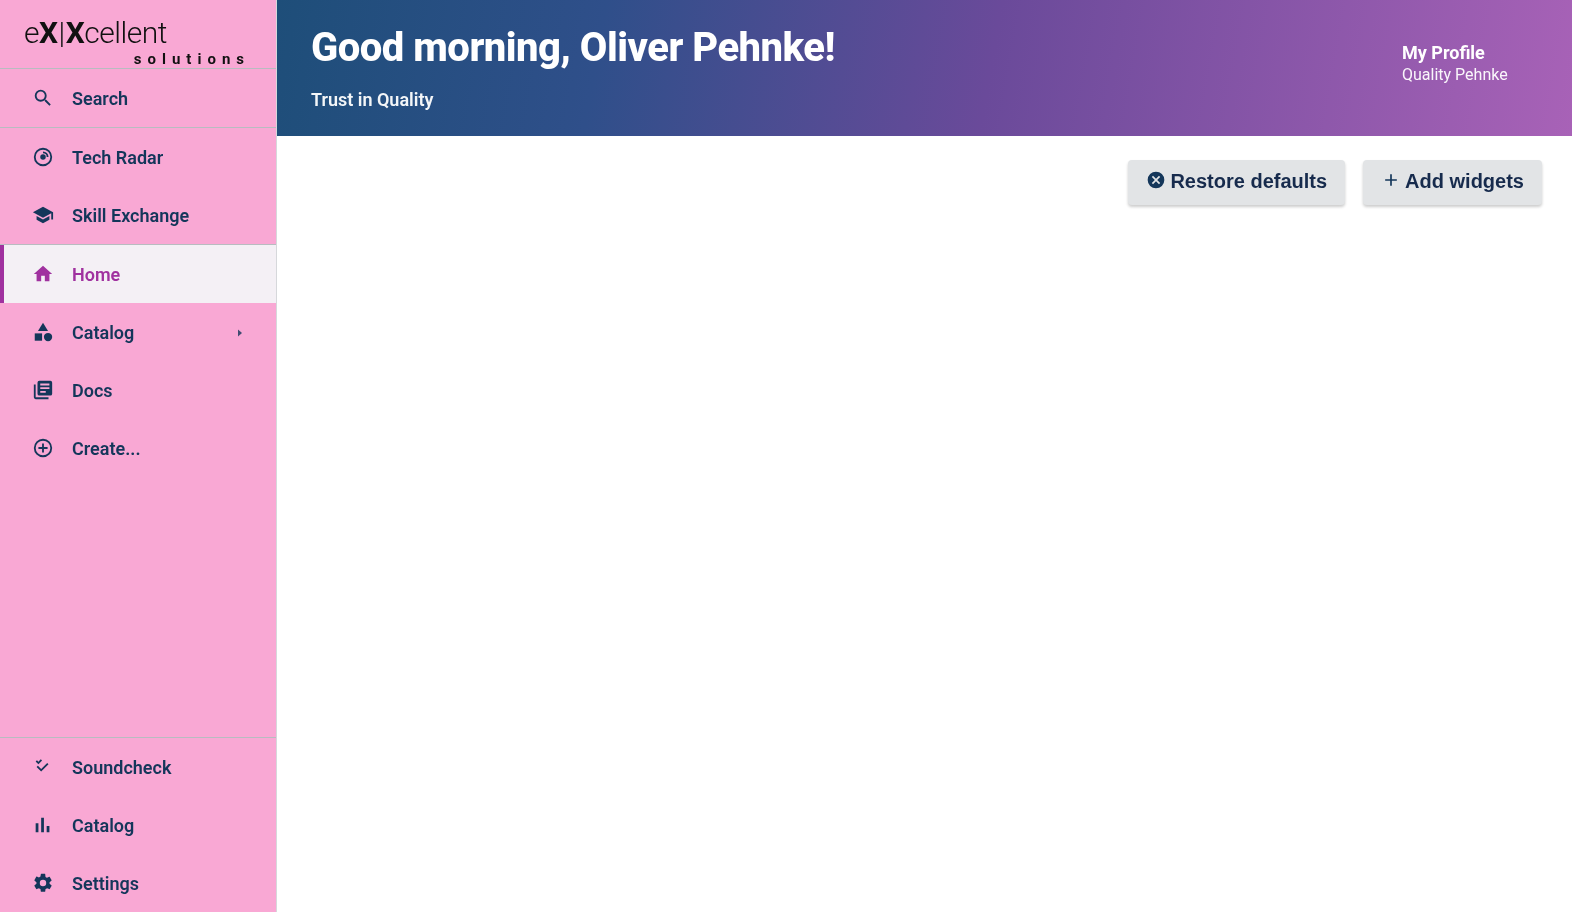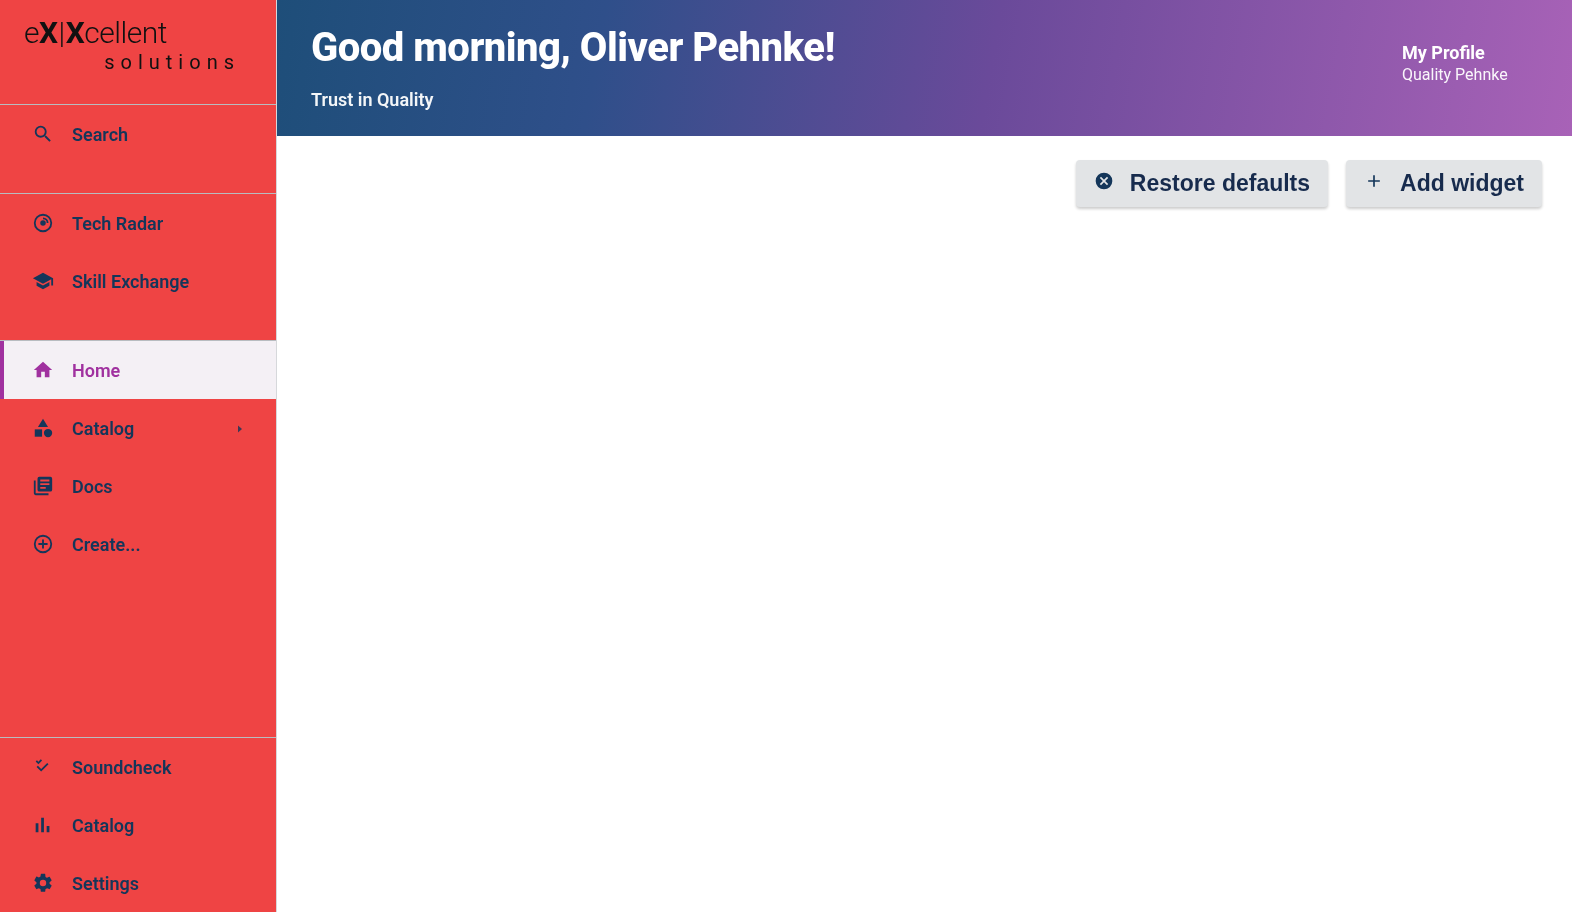--- a/index.html
+++ b/index.html
@@ -10,49 +10,48 @@
     background: #fff;
     color: #172b4d;
     overflow: hidden;
   }
 
   
   .sidebar {
     width: 277px;
     min-width: 277px;
     height: 100vh;
-    background: #ef4444;
+    background: #f9a8d4;
     display: flex;
     flex-direction: column;
     border-right: 1px solid #d6d8db;
-    gap: 30px;
   }
   .logo-area {
     padding: 18px 24px 0 24px;
     display: flex;
     flex-direction: column;
     align-items: flex-start;
   }
   .logo-main {
     font-size: 30px;
     font-weight: 700;
     letter-spacing: -0.5px;
     color: #111;
     line-height: 1;
   }
   .logo-main .thin { font-weight: 300; }
   .logo-main .pipe { font-weight: 300; margin: 0 1px; }
   .logo-sub {
-    font-size: 20px;
+    font-size: 15px;
     letter-spacing: 6px;
     color: #111;
     align-self: flex-end;
     margin-top: 2px;
-    margin-right: 12px;
-    font-weight: 400;
+    margin-right: 2px;
+    font-weight: 700;
   }
 
   .nav-group {
     border-top: 1px solid #b8bcc0;
   }
   .nav-group:first-of-type { border-top: none; margin-top: 22px; }
   .nav-spacer { flex: 1; }
 
   .nav-item {
     display: flex;
@@ -134,28 +133,28 @@
   }
 
   .toolbar {
     display: flex;
     justify-content: flex-end;
     gap: 18px;
     padding: 24px 30px 0 30px;
   }
   .btn {
     display: inline-flex;
-    align-items: flex-end;
-    gap: 16px;
+    align-items: flex-start;
+    gap: 4px;
     background: #e2e4e6;
     color: #172b4d;
     border: none;
     border-radius: 4px;
     padding: 10px 18px;
-    font-size: 23px;
+    font-size: 20px;
     font-weight: 600;
     cursor: pointer;
     box-shadow: 0 2px 3px rgba(0,0,0,0.2);
   }
   .btn svg { width: 20px; height: 20px; fill: #14365a; }
 
   .empty-msg {
     margin: 28px auto 0 auto;
     font-size: 26px;
     font-weight: 800;
@@ -308,18 +307,18 @@
       </span>
       <span>Restore defaults</span>
     </button>
 
     <button class="btn">
       <span>
         <svg viewBox="0 0 24 24">
             <path d="M19 13h-6v6h-2v-6H5v-2h6V5h2v6h6v2z"></path>
           </svg>
       </span>
-      <span>Add widget</span>
+      <span>Add widgets</span>
     </button>
   </div>
 
 
 </main>
 
 </body></html>

